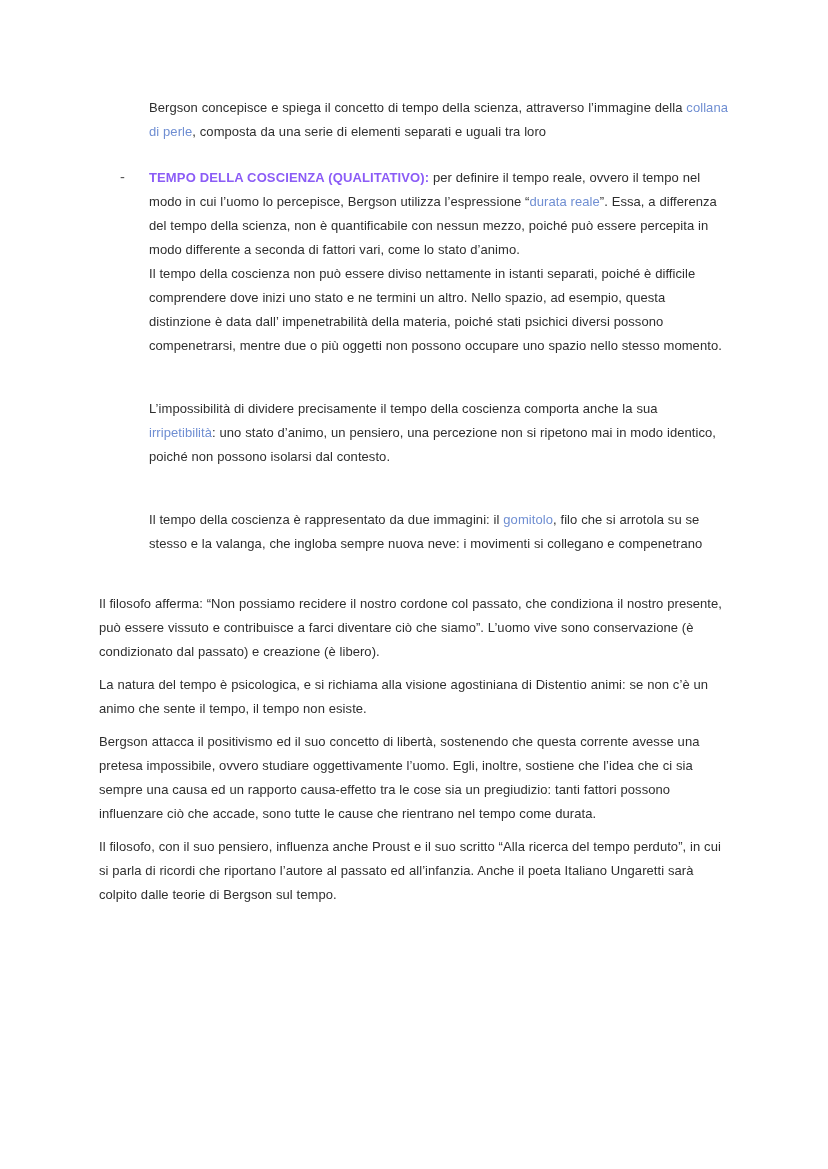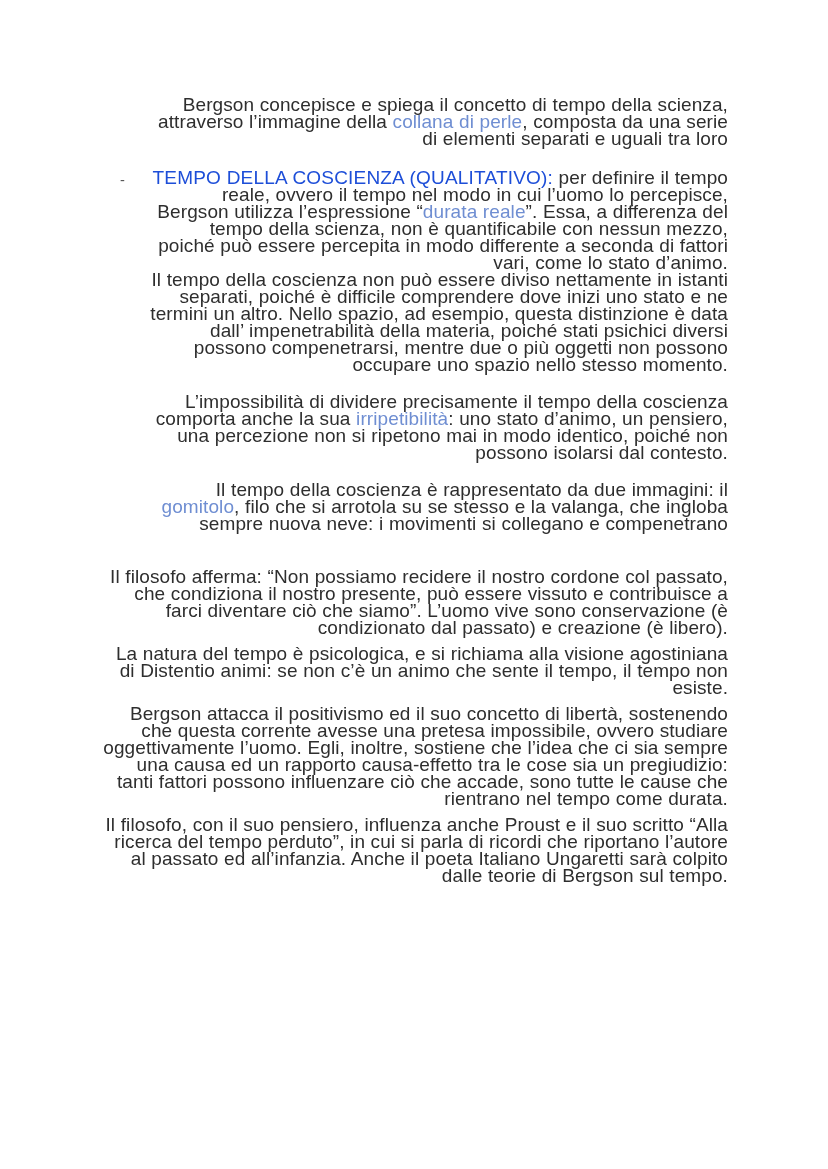--- a/index.html
+++ b/index.html
@@ -20,38 +20,38 @@
     position: relative;
     width: 828px;
     height: 1169px;
     background: #ffffff;
     box-sizing: border-box;
     padding: 96px 100px 0 99px;
   }
 
   
   .para {
-    font-size: 19px;
-    line-height: 17px;
+    font-size: 13px;
+    line-height: 24px;
     letter-spacing: 0.005em;
     color: #2e2e2e;
     margin: 0;
-    text-align: right;
+    text-align: left;
     word-spacing: 0.01em;
   }
 
   
   .indent-region {
     margin-left: 50px;      
     width: 579px;           
   }
   .indent-region .para { width: 579px; }
 
   
-  .para + .para { margin-top: 20px; }
+  .para + .para { margin-top: 39px; }
 
   
   .bullet-row {
     position: relative;
     margin-top: 22.2px;
   }
   .bullet-dash {
     position: absolute;
     left: -29px;
     top: 0;
@@ -68,22 +68,22 @@
     margin-top: 36px;
   }
   .flush-region .para { width: 629px; }
   .flush-region .para + .para { margin-top: 9px; }
 
   
   .term {                  
     color: #6f8ed2;
   }
   .heading-term {          
-    color: #1d4ed8;
-    font-weight: 400;
+    color: #8b5cf6;
+    font-weight: 700;
     letter-spacing: 0.01em;
   }
 </style>
 </head>
 <body>
 
 <div class="page">
 
   <section class="indent-region">
 

